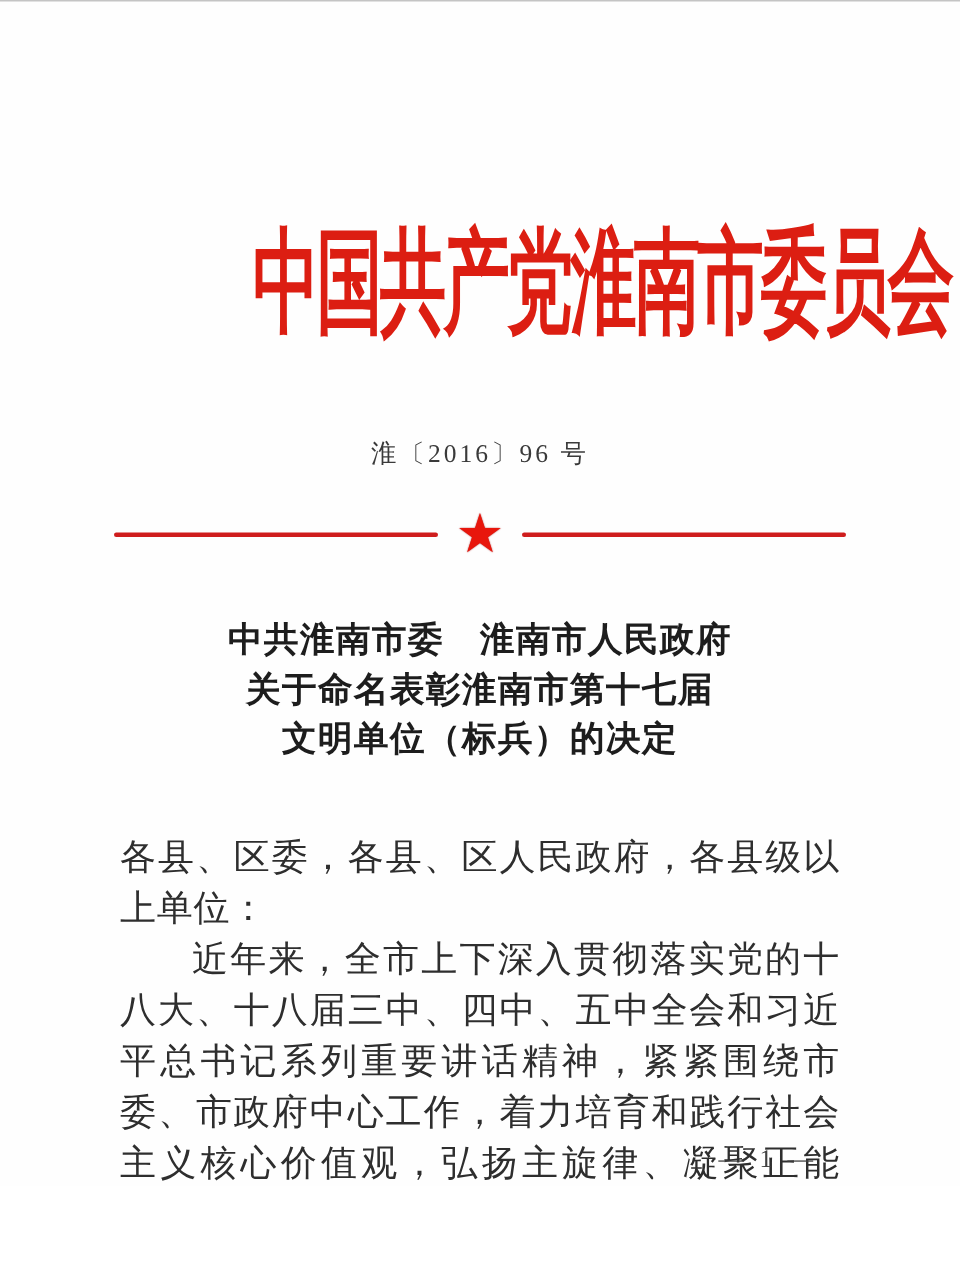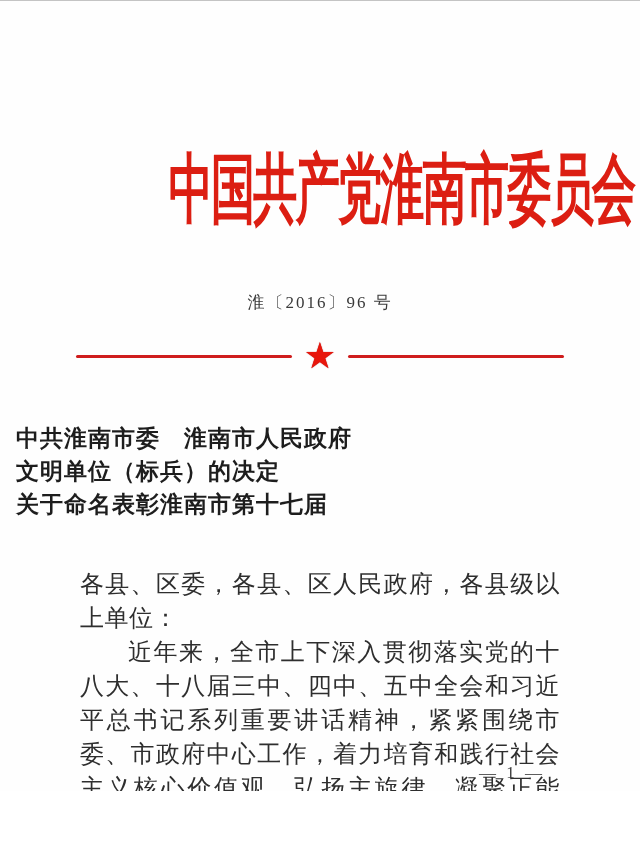--- a/index.html
+++ b/index.html
@@ -56,28 +56,28 @@
     border-radius: 2px;
   }
   .star {
     color: var(--star-red);
     font-size: 36px;
     line-height: 1;
     margin: 0 12px;
     text-shadow: 0 0 1px #a01010;
   }
   .doc-title {
-    margin-top: 48px;
+    margin-top: 36px;
+    text-align: center;
     font-family: "Liberation Sans", sans-serif;
     font-weight: 700;
     font-size: 23px;
     line-height: 33px;
     color: #1d1d1d;
     letter-spacing: 1px;
-    padding-left: 16px;
   }
   .content {
     margin: 46px 80px 0 80px;
     font-size: 24px;
     line-height: 34px;
     color: var(--body-ink);
     text-align: justify;
     letter-spacing: 0.5px;
   }
   .para { text-indent: 2em; }
@@ -114,22 +114,22 @@
   <div class="doc-number">淮〔2016〕96 号</div>
 
   <div class="rule-row">
     <div class="rule-seg"></div>
     <span class="star">★</span>
     <div class="rule-seg"></div>
   </div>
 
   <div class="doc-title">
     <div>中共淮南市委　淮南市人民政府</div>
+    <div>关于命名表彰淮南市第十七届</div>
     <div>文明单位（标兵）的决定</div>
-    <div>关于命名表彰淮南市第十七届</div>
   </div>
 
   <div class="content">
     <div class="salutation">各县、区委，各县、区人民政府，各县级以上单位：</div>
     <div class="para">近年来，全市上下深入贯彻落实党的十八大、十八届三中、四中、五中全会和习近平总书记系列重要讲话精神，紧紧围绕市委、市政府中心工作，着力培育和践行社会主义核心价值观，弘扬主旋律、凝聚正能量，扎实推动群众性精神文明创建活动创新发展，为建设美丽淮南提供了强大的精神动力和道德支撑，涌现出一批精神文明建设先进典型。</div>
   </div>
 
   <div class="page-number">— 1 —</div>
 
   <div class="watermark">

